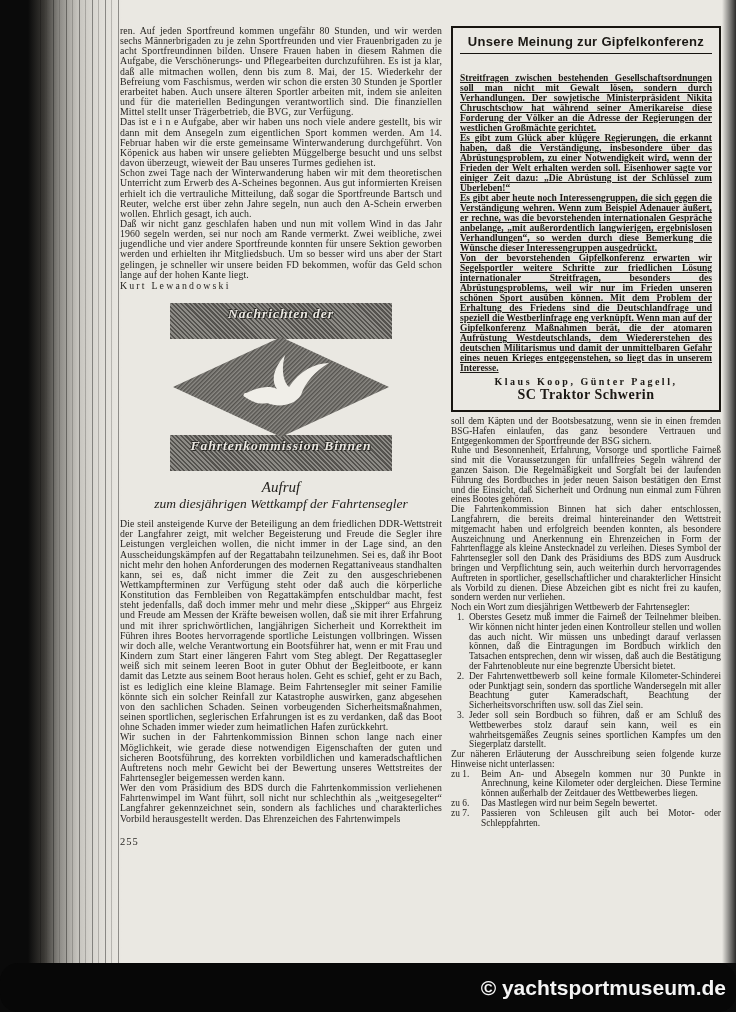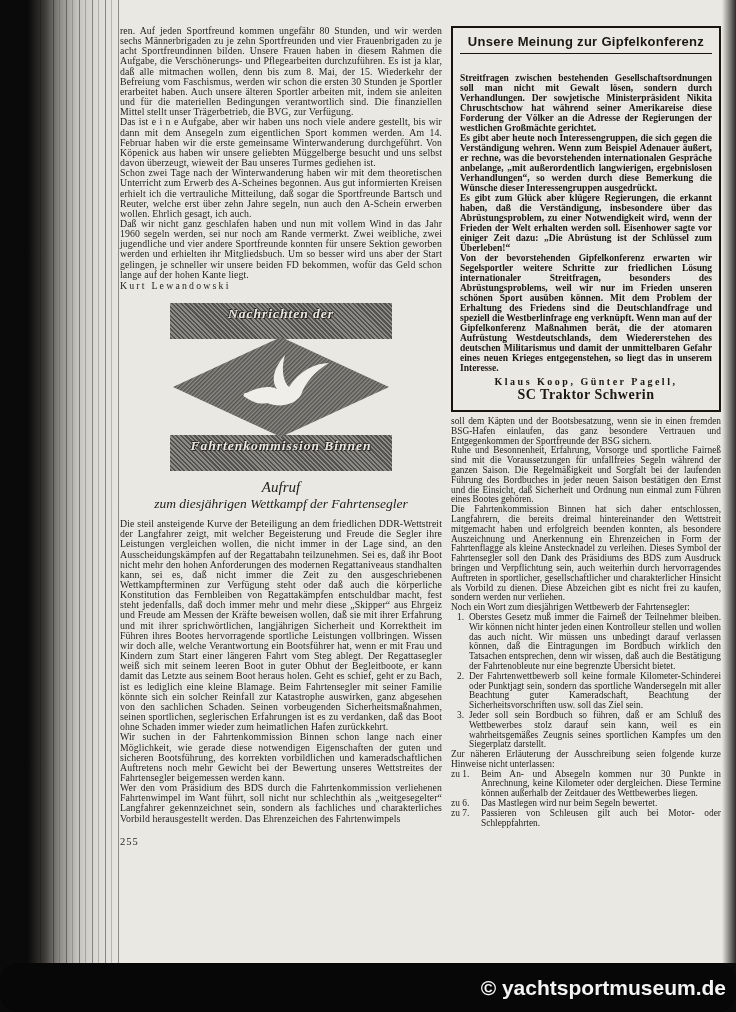--- a/index.html
+++ b/index.html
@@ -31,21 +31,21 @@
     font-style:italic;font-weight:bold;font-size:13.5px;color:#ece9e3;letter-spacing:1px;
     text-shadow:1px 1px 0 #262521,-1px -1px 0 #262521;}
   .logo svg{display:block;margin:-2px auto;}
   .call-title{text-align:center;font-style:italic;font-size:15px;margin-top:8px;color:#23211d;}
   .call-subtitle{text-align:center;font-style:italic;font-size:13.5px;margin-bottom:7px;color:#23211d;}
   
   .opinion-box{border:2px solid #17140f;padding:5px 7px 7px 7px;margin-bottom:5px;color:#1b1814;}
   .box-title{font-family:"Liberation Sans",sans-serif;font-weight:bold;font-size:13px;
     text-align:center;letter-spacing:.3px;padding:1px 0 4px 0;border-bottom:1.5px solid #17140f;
     margin-bottom:19px;}
-  .opinion-box p{margin:0;text-align:justify;font-weight:bold;font-size:9.5px;line-height:10px;}
+  .opinion-box p{margin:0;text-align:justify;font-weight:bold;font-size:9.5px;line-height:10px;text-decoration:underline;}
   .box-sig1{text-align:center;font-weight:bold;font-size:10px;letter-spacing:2.5px;margin-top:3px;}
   .box-sig2{text-align:center;font-weight:bold;font-size:14px;letter-spacing:.5px;}
   .num-item,.note-item{display:flex;align-items:flex-start;}
   .num{width:13px;text-align:right;margin-right:5px;flex:none;}
   .nlabel{width:30px;flex:none;}
   .itxt{flex:1;text-align:justify;}
   .page-num{margin-top:12px;font-size:10.5px;letter-spacing:1px;color:#2a2824;}
 </style>
 </head>
 <body>
@@ -97,22 +97,22 @@
       <p>Wer den vom Präsidium des BDS durch die Fahrtenkommission verliehenen Fahrtenwimpel im Want führt, soll nicht nur schlechthin als „weitgesegelter“ Langfahrer gekennzeichnet sein, sondern als fachliches und charakterliches Vorbild herausgestellt werden. Das Ehrenzeichen des Fahrtenwimpels</p>
     </div>
 
     <div class="page-num">255</div>
   </div>
 
   <div class="col-r">
     <div class="opinion-box">
       <div class="box-title">Unsere Meinung zur Gipfelkonferenz</div>
       <p>Streitfragen zwischen bestehenden Gesellschaftsordnungen soll man nicht mit Gewalt lösen, sondern durch Verhandlungen. Der sowjetische Ministerpräsident Nikita Chruschtschow hat während seiner Amerikareise diese Forderung der Völker an die Adresse der Regierungen der westlichen Großmächte gerichtet.</p>
+      <p>Es gibt zum Glück aber klügere Regierungen, die erkannt haben, daß die Verständigung, insbesondere über das Abrüstungsproblem, zu einer Notwendigkeit wird, wenn der Frieden der Welt erhalten werden soll. Eisenhower sagte vor einiger Zeit dazu: „Die Abrüstung ist der Schlüssel zum Überleben!“</p>
       <p>Es gibt aber heute noch Interessengruppen, die sich gegen die Verständigung wehren. Wenn zum Beispiel Adenauer äußert, er rechne, was die bevorstehenden internationalen Gespräche anbelange, „mit außerordentlich langwierigen, ergebnislosen Verhandlungen“, so werden durch diese Bemerkung die Wünsche dieser Interessengruppen ausgedrückt.</p>
-      <p>Es gibt zum Glück aber klügere Regierungen, die erkannt haben, daß die Verständigung, insbesondere über das Abrüstungsproblem, zu einer Notwendigkeit wird, wenn der Frieden der Welt erhalten werden soll. Eisenhower sagte vor einiger Zeit dazu: „Die Abrüstung ist der Schlüssel zum Überleben!“</p>
       <p>Von der bevorstehenden Gipfelkonferenz erwarten wir Segelsportler weitere Schritte zur friedlichen Lösung internationaler Streitfragen, besonders des Abrüstungsproblems, weil wir nur im Frieden unseren schönen Sport ausüben können. Mit dem Problem der Erhaltung des Friedens sind die Deutschlandfrage und speziell die Westberlinfrage eng verknüpft. Wenn man auf der Gipfelkonferenz Maßnahmen berät, die der atomaren Aufrüstung Westdeutschlands, dem Wiedererstehen des deutschen Militarismus und damit der unmittelbaren Gefahr eines neuen Krieges entgegenstehen, so liegt das in unserem Interesse.</p>
       <div class="box-sig1">Klaus Koop, Günter Pagell,</div>
       <div class="box-sig2">SC Traktor Schwerin</div>
     </div>
 
     <div class="text rc">
       <p>soll dem Käpten und der Bootsbesatzung, wenn sie in einen fremden BSG-Hafen einlaufen, das ganz besondere Vertrauen und Entgegenkommen der Sportfreunde der BSG sichern.</p>
       <p>Ruhe und Besonnenheit, Erfahrung, Vorsorge und sportliche Fairneß sind mit die Voraussetzungen für unfallfreies Segeln während der ganzen Saison. Die Regelmäßigkeit und Sorgfalt bei der laufenden Führung des Bordbuches in jeder neuen Saison bestätigen den Ernst und die Einsicht, daß Sicherheit und Ordnung nun einmal zum Führen eines Bootes gehören.</p>
       <p>Die Fahrtenkommission Binnen hat sich daher entschlossen, Langfahrern, die bereits dreimal hintereinander den Wettstreit mitgemacht haben und erfolgreich beenden konnten, als besondere Auszeichnung und Anerkennung ein Ehrenzeichen in Form der Fahrtenflagge als kleine Anstecknadel zu verleihen. Dieses Symbol der Fahrtensegler soll den Dank des Präsidiums des BDS zum Ausdruck bringen und Verpflichtung sein, auch weiterhin durch hervorragendes Auftreten in sportlicher, gesellschaftlicher und charakterlicher Hinsicht als Vorbild zu dienen. Diese Abzeichen gibt es nicht frei zu kaufen, sondern werden nur verliehen.</p>
       <p>Noch ein Wort zum diesjährigen Wettbewerb der Fahrtensegler:</p>

